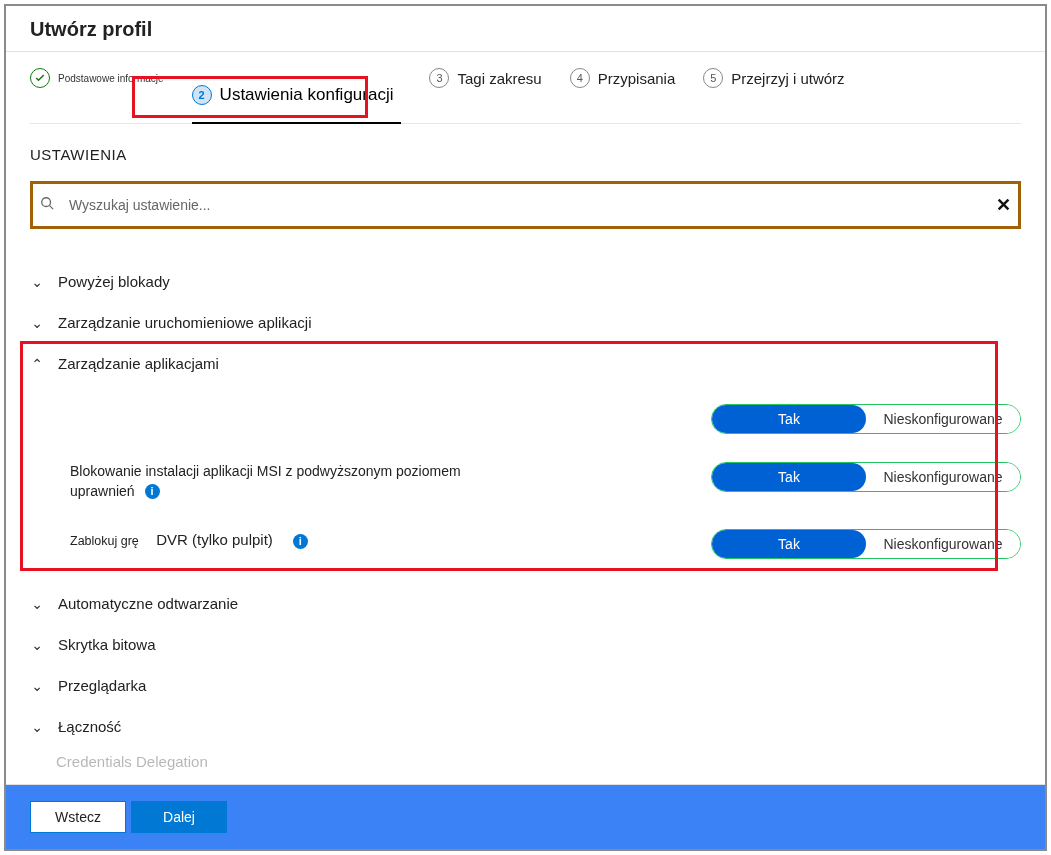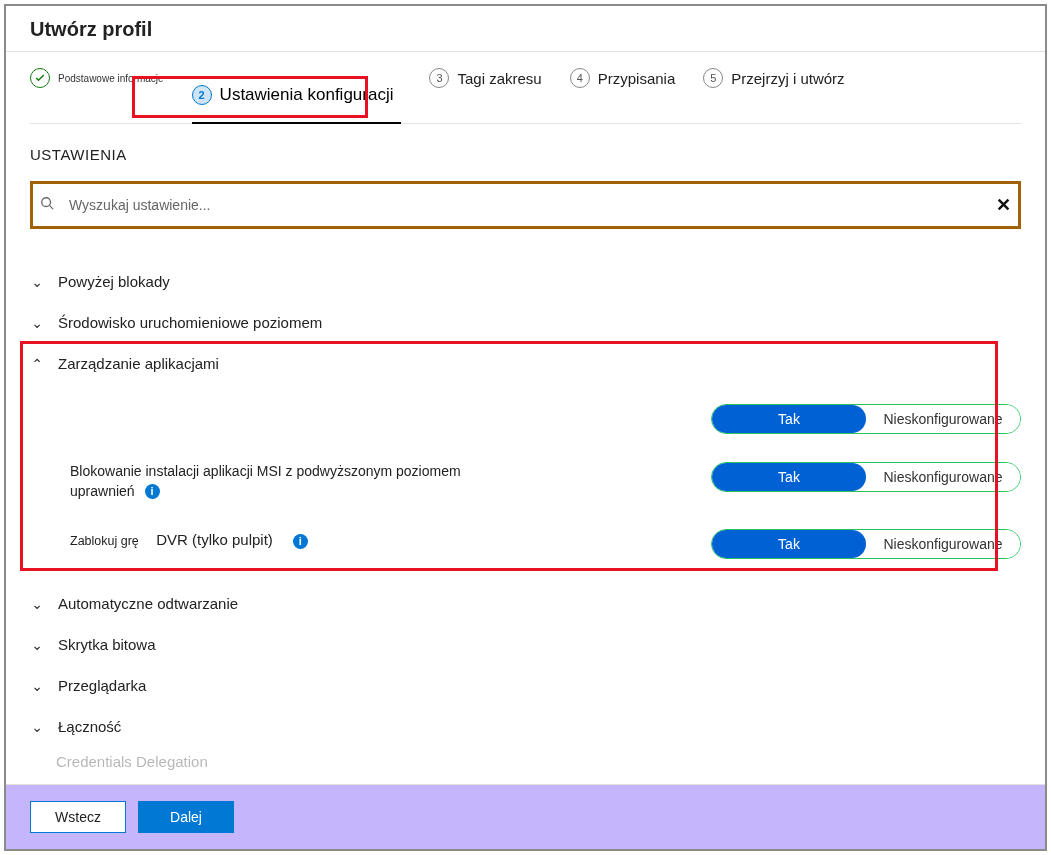--- a/index.html
+++ b/index.html
@@ -29,21 +29,21 @@
   .chev{width:14px;display:inline-flex;justify-content:center;font-size:14px;color:#333}
   .acc-content{padding:6px 0 10px 40px}
   .setting-row{display:flex;align-items:flex-start;gap:24px;padding:14px 0}
   .setting-label{flex:0 0 430px;font-size:14px;color:#222;line-height:1.4;position:relative}
   .setting-label.small{font-size:12.5px}
   .info{display:inline-flex;width:15px;height:15px;border-radius:50%;background:#0078d4;color:#fff;font-size:11px;font-weight:700;align-items:center;justify-content:center;margin-left:6px;vertical-align:middle}
   .toggle{margin-left:auto;display:flex;width:310px;height:30px;border:1px solid #22c55e;border-radius:16px;overflow:hidden;font-size:14px}
   .toggle .opt{flex:1;display:flex;align-items:center;justify-content:center;cursor:pointer;color:#333;background:#fff}
   .toggle .opt.sel{background:#0061d5;color:#fff;border-radius:16px}
   .highlight-box{position:absolute;border:3px solid #e81123;pointer-events:none}
-  .footer{border-top:1px solid #e1e1e1;padding:16px 24px;display:flex;gap:12px;background:#c4b5fd}
+  .footer{border-top:1px solid #e1e1e1;padding:16px 24px;display:flex;gap:5px;background:#3b82f6}
   .btn{height:32px;min-width:96px;font-size:14px;border:1px solid #0078d4;background:#fff;color:#222;cursor:pointer}
   .btn.primary{background:#0078d4;color:#fff;border-color:#0078d4}
   .truncated{color:#333;font-size:15px;padding:6px 0 0 26px}
 </style>
 </head>
 <body>
 
 <div class="window">
 
   <div class="title-bar">Utwórz profil</div>
@@ -94,21 +94,21 @@
 
     <div class="accordion">
 
       <div class="acc-item">
         <span class="chev">⌄</span>
         <span>Powyżej blokady</span>
       </div>
 
       <div class="acc-item">
         <span class="chev">⌄</span>
-        <span>Środowisko uruchomieniowe poziomem</span>
+        <span>Zarządzanie uruchomieniowe aplikacji</span>
       </div>
 
       <div style="position:relative">
         <div class="highlight-box" style="left:-10px;top:-2px;width:978px;height:230px"></div>
 
         <div class="acc-item">
           <span class="chev">⌃</span>
           <span>Zarządzanie aplikacjami</span>
         </div>
 

